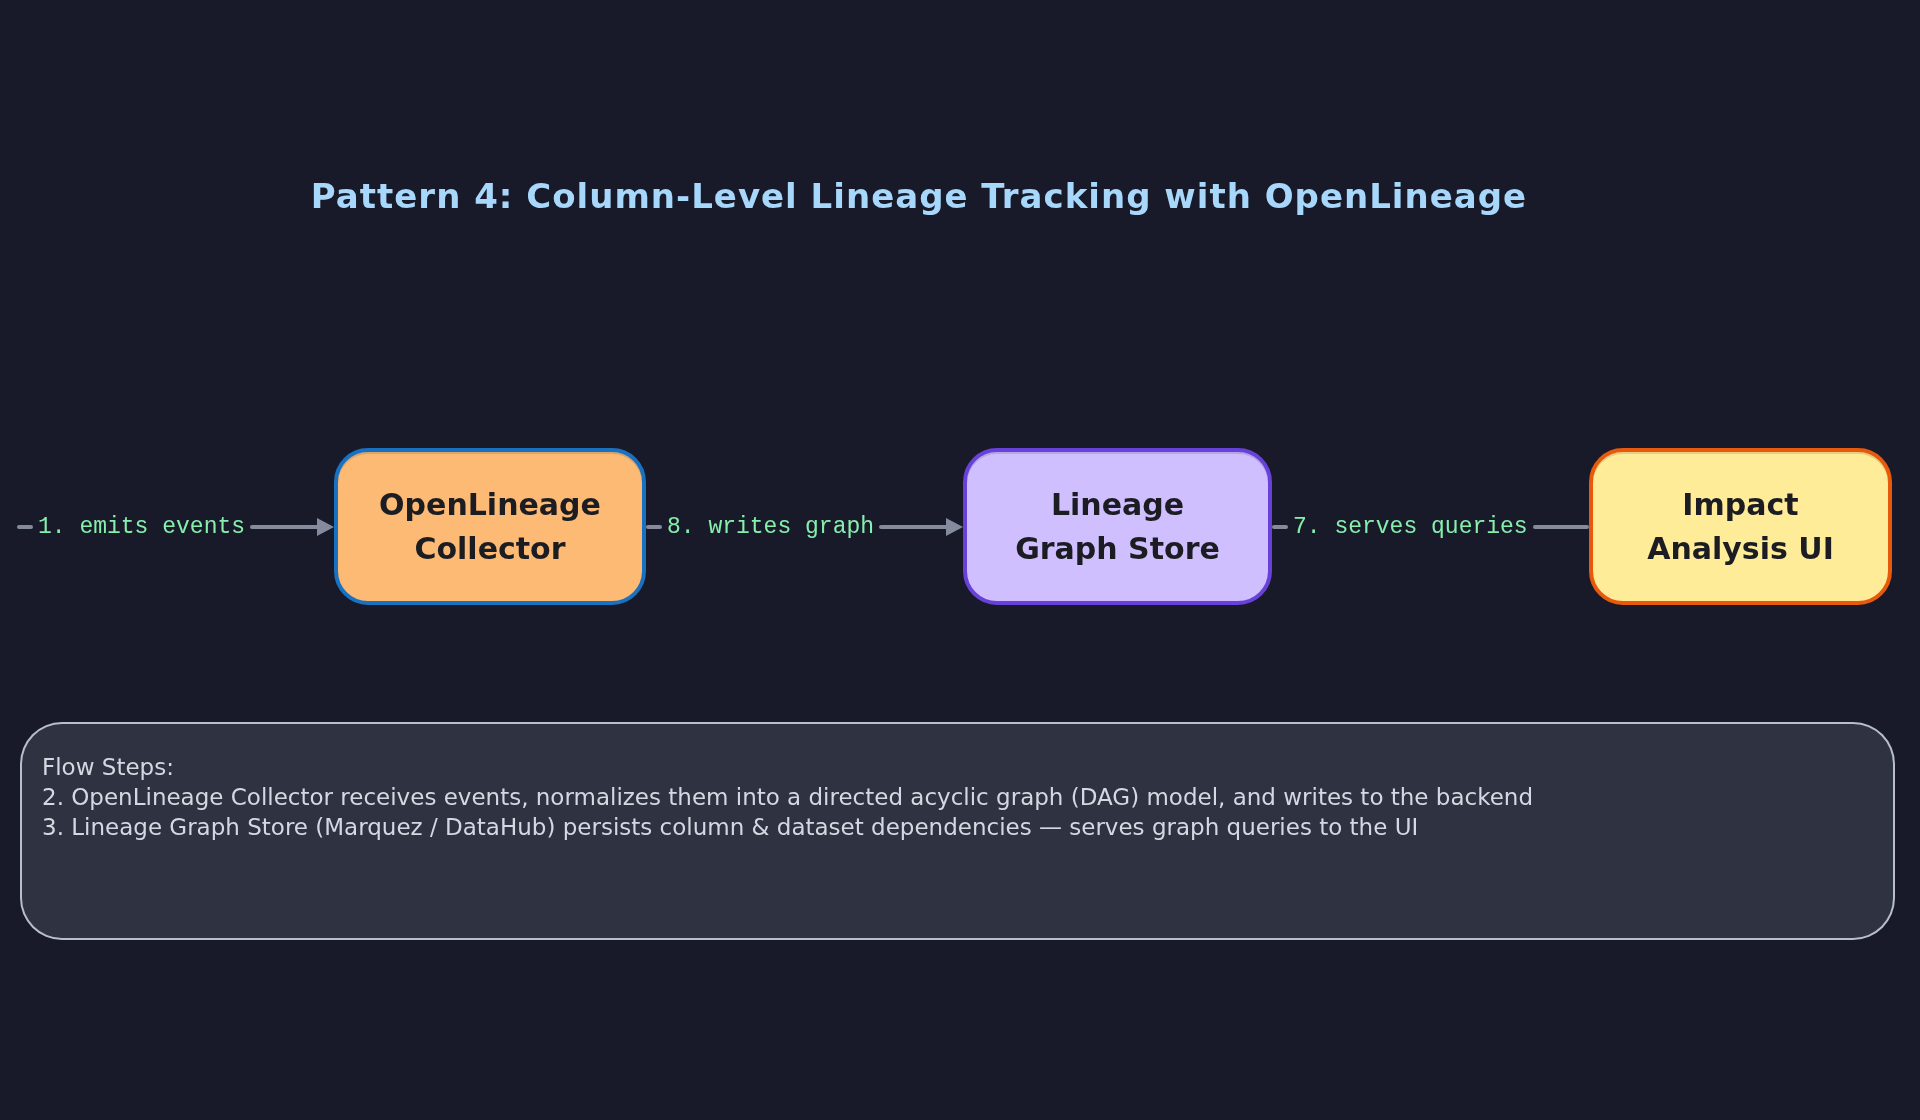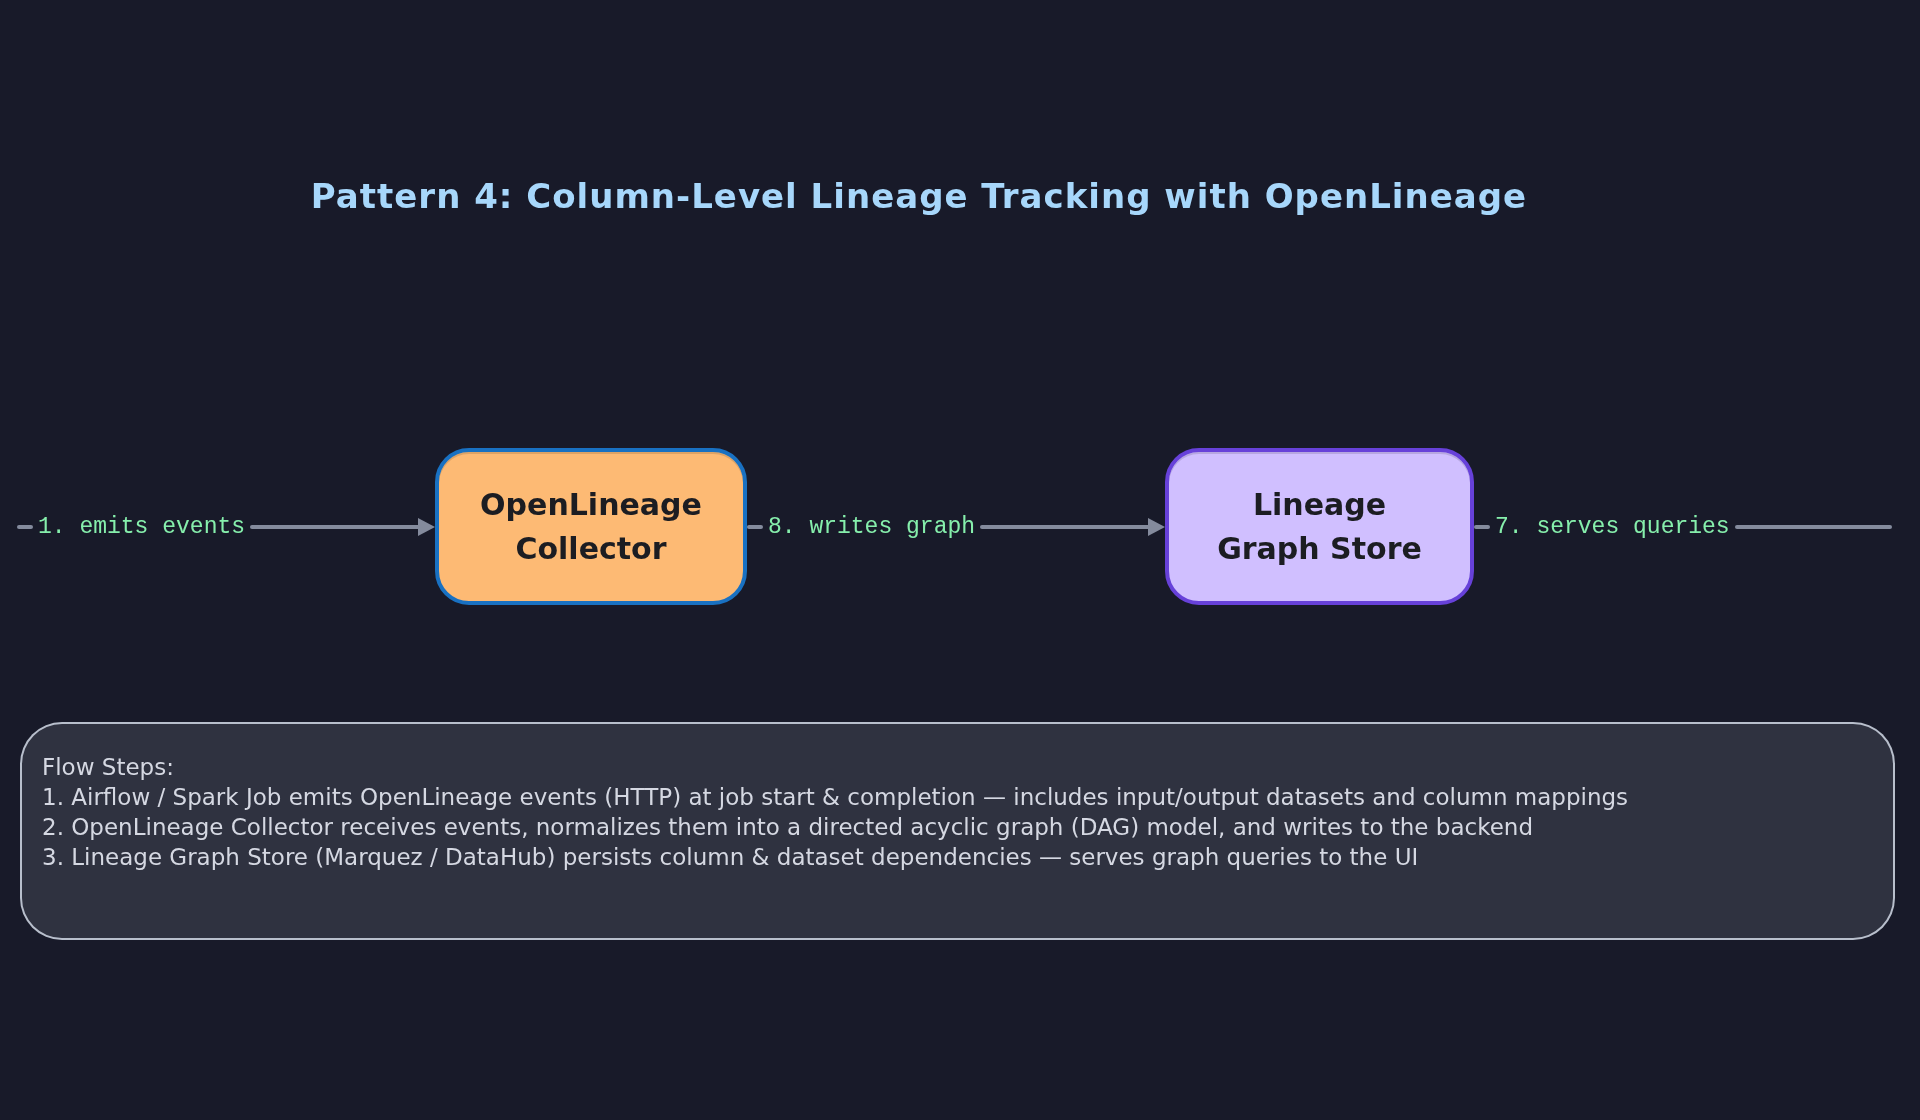--- a/index.html
+++ b/index.html
@@ -137,23 +137,26 @@
 Graph Store</span>
     </div>
 
     <div class="connector">
       <span class="conn-seg seg-left"></span>
       <span class="conn-label">7. serves queries</span>
       <span class="conn-seg seg-right"></span>
 
     </div>
 
+    <div class="node n4" style="background-color: rgb(255, 236, 153); border-color: rgb(232, 89, 12);">
+      <span class="node-label">Impact
+Analysis UI</span>
+    </div>
 
   </div>
 
   <div class="flow-panel">
     <div class="panel-line">Flow Steps:</div>
-    <div class="panel-line">1. Airflow / Spark Job emits OpenLineage events (HTTP) at job start &amp; completion — includes input/output datasets and column mappings</div>
     <div class="panel-line">2. OpenLineage Collector receives events, normalizes them into a directed acyclic graph (DAG) model, and writes to the backend</div>
     <div class="panel-line">3. Lineage Graph Store (Marquez / DataHub) persists column &amp; dataset dependencies — serves graph queries to the UI</div>
   </div>
 
 </div>
 
 </body></html>

